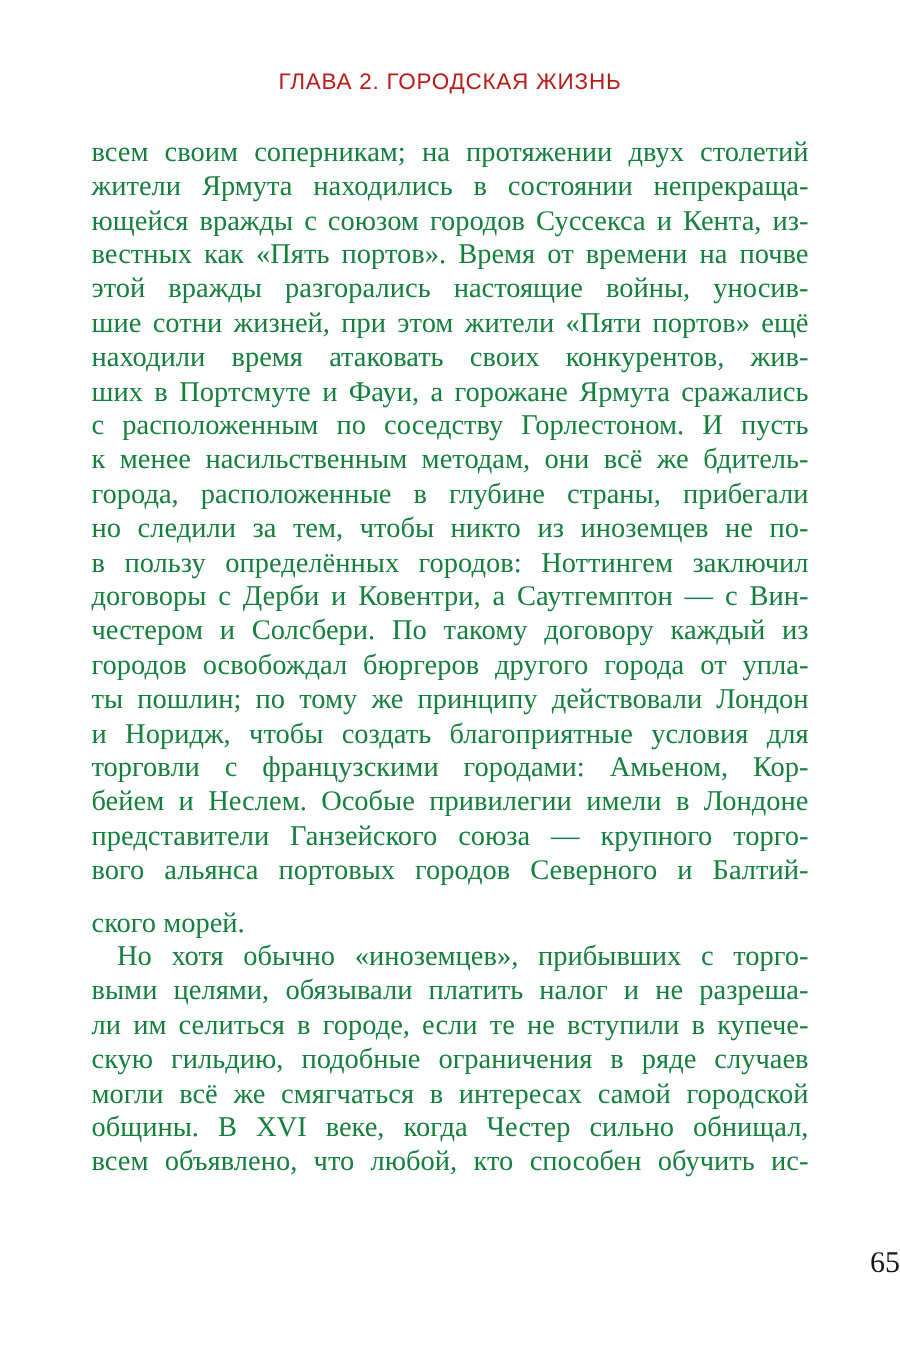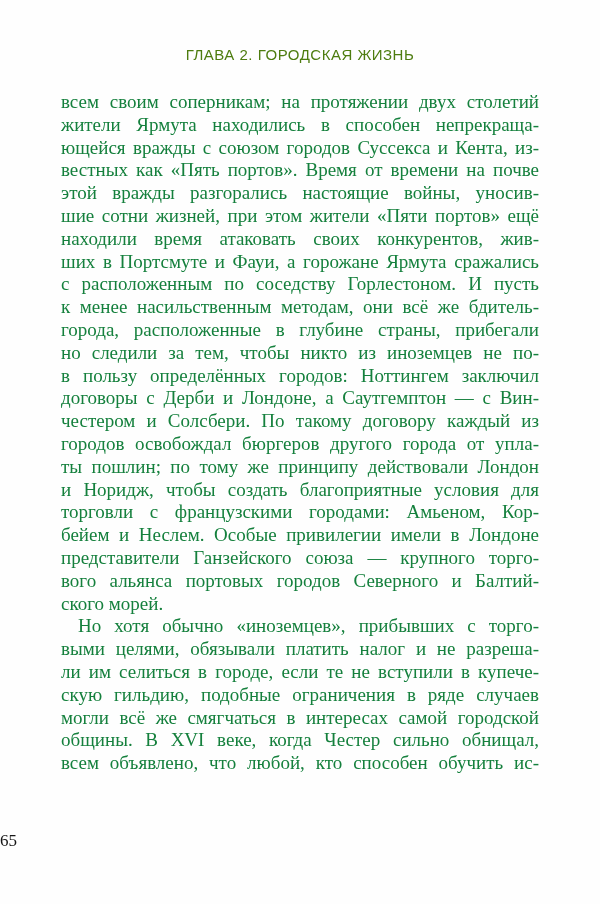--- a/index.html
+++ b/index.html
@@ -18,74 +18,75 @@
   }
   .chapter-header {
     position: absolute;
     top: 46px;
     left: 0;
     right: 0;
     text-align: center;
     font-family: "Liberation Sans", sans-serif;
     font-size: 15px;
     letter-spacing: 0.5px;
-    color: #4d7c0f;
+    color: #b91c1c;
   }
   .body-text {
     position: absolute;
     top: 91px;
     left: 61px;
     width: 478px;
     font-size: 19px;
     line-height: 22.8px;
     color: #15803d;
   }
   .line {
     text-align: justify;
     text-align-last: justify;
     white-space: normal;
   }
   .line.no-justify {
     text-align-last: left;
+    margin-top: 12px;
   }
   .line.indent {
     text-indent: 17px;
   }
   .page-number {
     position: absolute;
     top: 831px;
     left: 0;
     right: 0;
-    text-align: left;
+    text-align: right;
     font-family: "Liberation Serif", serif;
-    font-size: 17px;
+    font-size: 20px;
     color: #161616;
   }
 </style>
 </head>
 <body>
 
 <div class="book-page">
   <div class="chapter-header">ГЛАВА 2. ГОРОДСКАЯ ЖИЗНЬ</div>
 
   <div class="body-text">
       <div class="line">всем своим соперникам; на протяжении двух столетий</div>
-      <div class="line">жители Ярмута находились в способен непрекраща-</div>
+      <div class="line">жители Ярмута находились в состоянии непрекраща-</div>
       <div class="line">ющейся вражды с союзом городов Суссекса и Кента, из-</div>
       <div class="line">вестных как «Пять портов». Время от времени на почве</div>
       <div class="line">этой вражды разгорались настоящие войны, уносив-</div>
       <div class="line">шие сотни жизней, при этом жители «Пяти портов» ещё</div>
       <div class="line">находили время атаковать своих конкурентов, жив-</div>
       <div class="line">ших в Портсмуте и Фауи, а горожане Ярмута сражались</div>
       <div class="line">с расположенным по соседству Горлестоном. И пусть</div>
       <div class="line">к менее насильственным методам, они всё же бдитель-</div>
       <div class="line">города, расположенные в глубине страны, прибегали</div>
       <div class="line">но следили за тем, чтобы никто из иноземцев не по-</div>
       <div class="line">в пользу определённых городов: Ноттингем заключил</div>
-      <div class="line">договоры с Дерби и Лондоне, а Саутгемптон — с Вин-</div>
+      <div class="line">договоры с Дерби и Ковентри, а Саутгемптон — с Вин-</div>
       <div class="line">честером и Солсбери. По такому договору каждый из</div>
       <div class="line">городов освобождал бюргеров другого города от упла-</div>
       <div class="line">ты пошлин; по тому же принципу действовали Лондон</div>
       <div class="line">и Норидж, чтобы создать благоприятные условия для</div>
       <div class="line">торговли с французскими городами: Амьеном, Кор-</div>
       <div class="line">бейем и Неслем. Особые привилегии имели в Лондоне</div>
       <div class="line">представители Ганзейского союза — крупного торго-</div>
       <div class="line">вого альянса портовых городов Северного и Балтий-</div>
       <div class="line no-justify">ского морей.</div>
       <div class="line indent">Но хотя обычно «иноземцев», прибывших с торго-</div>

